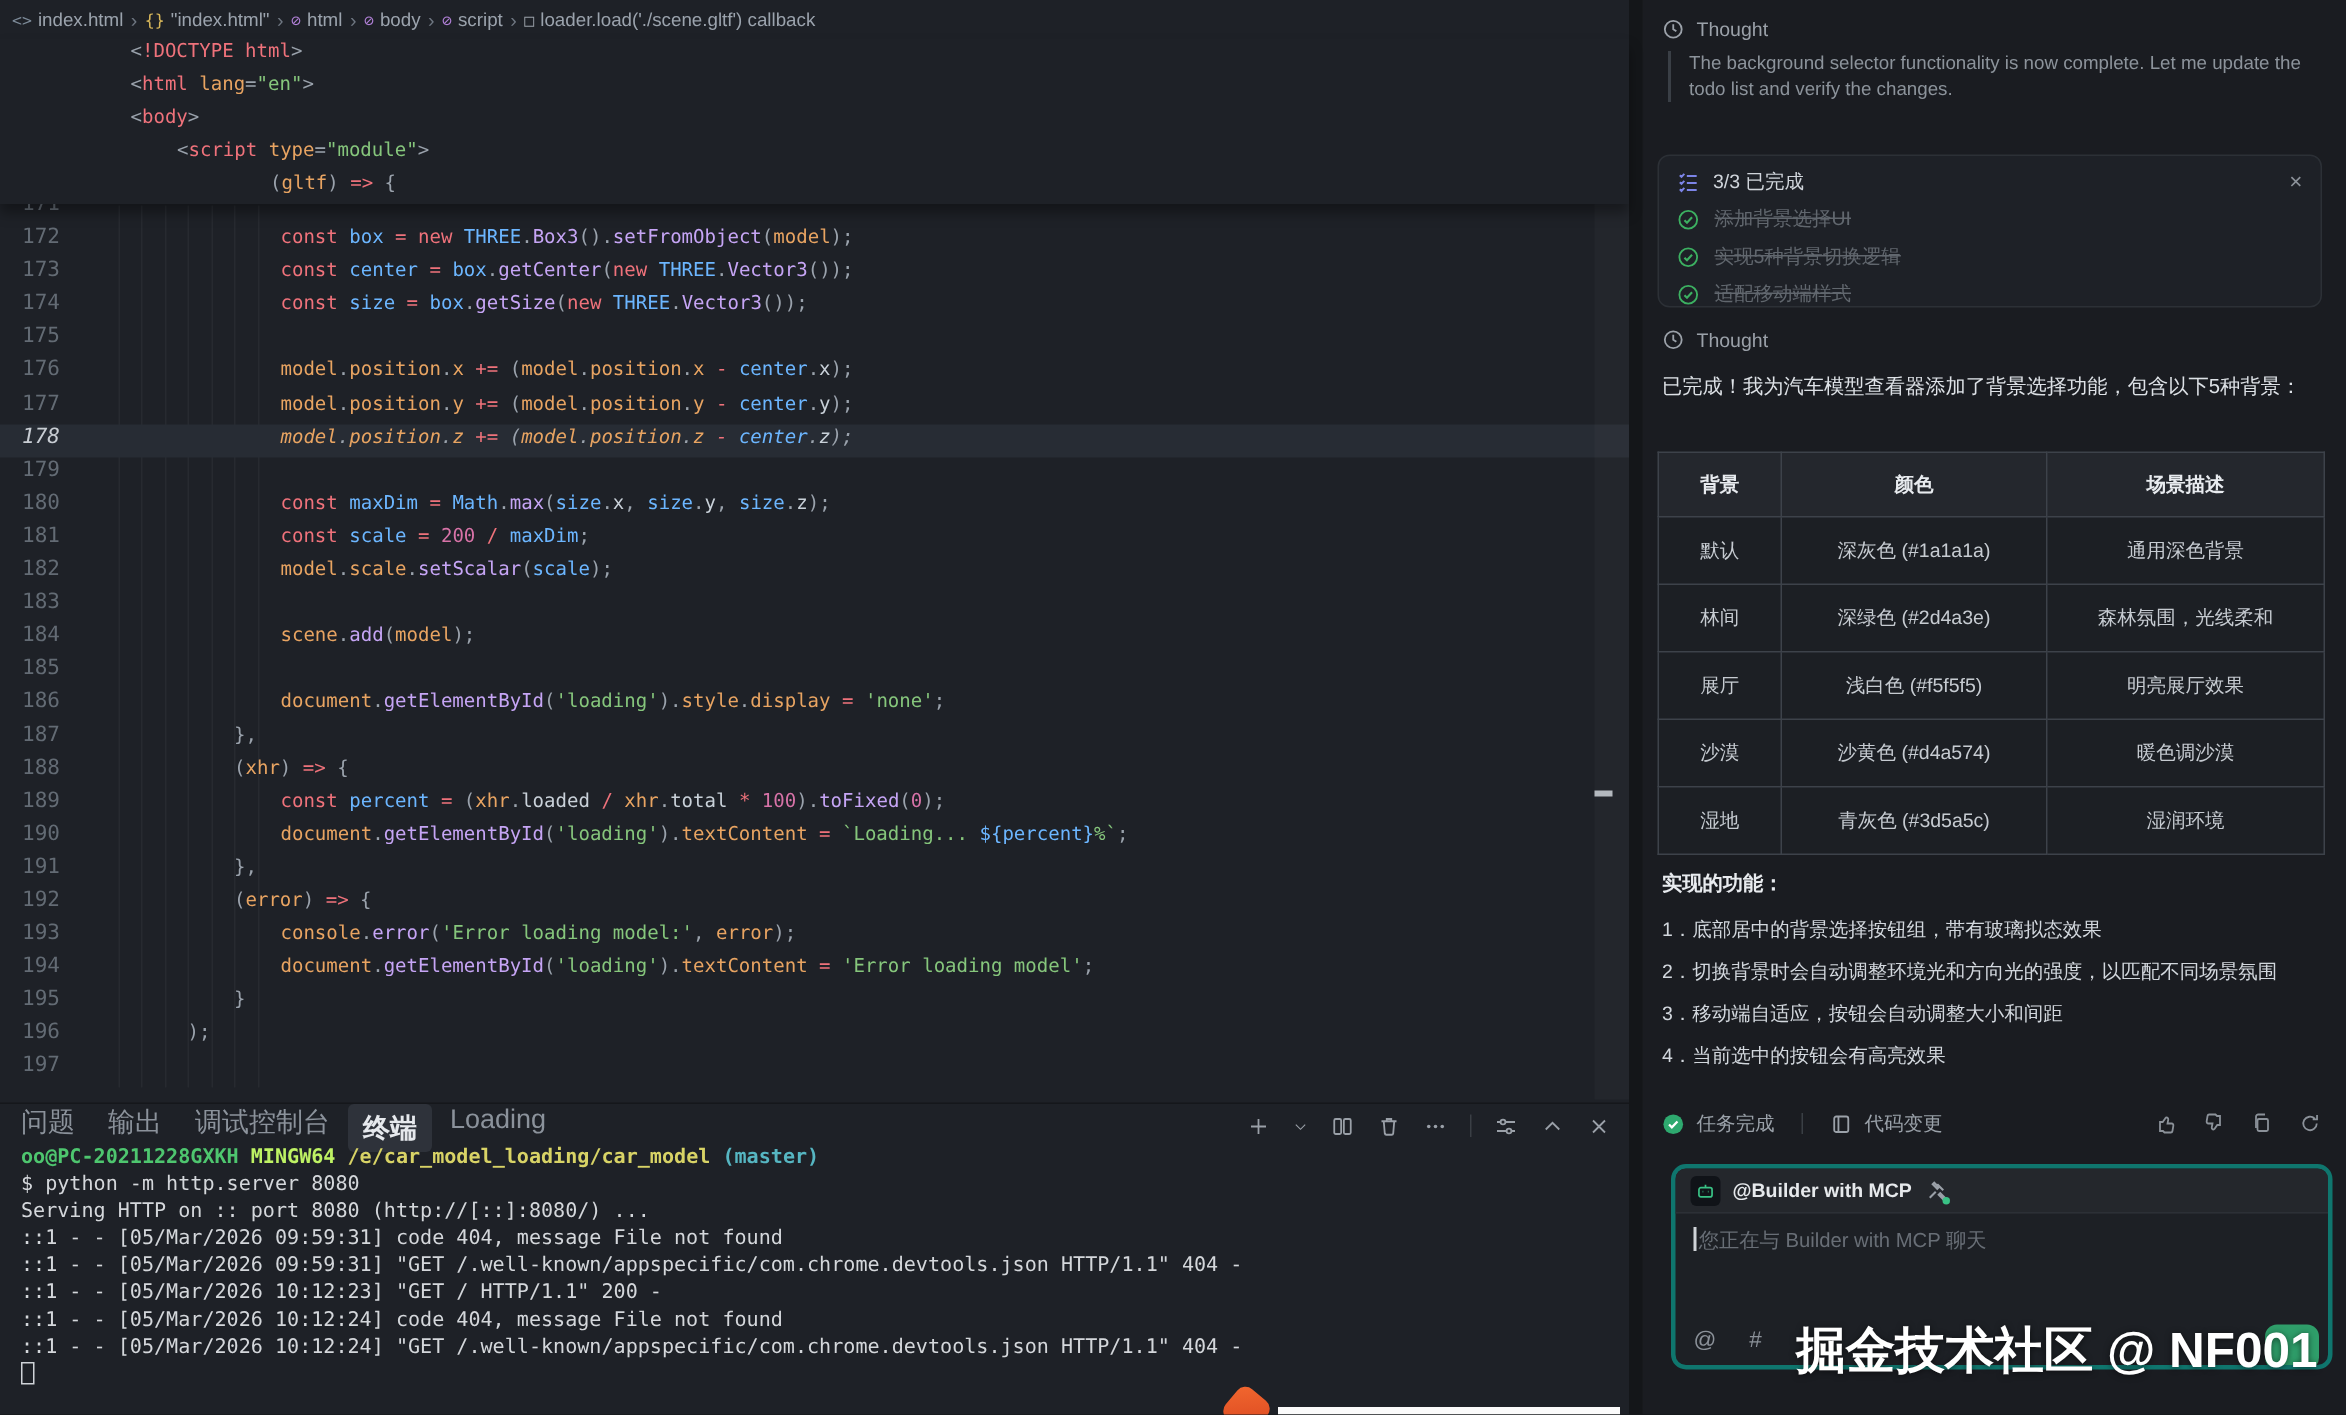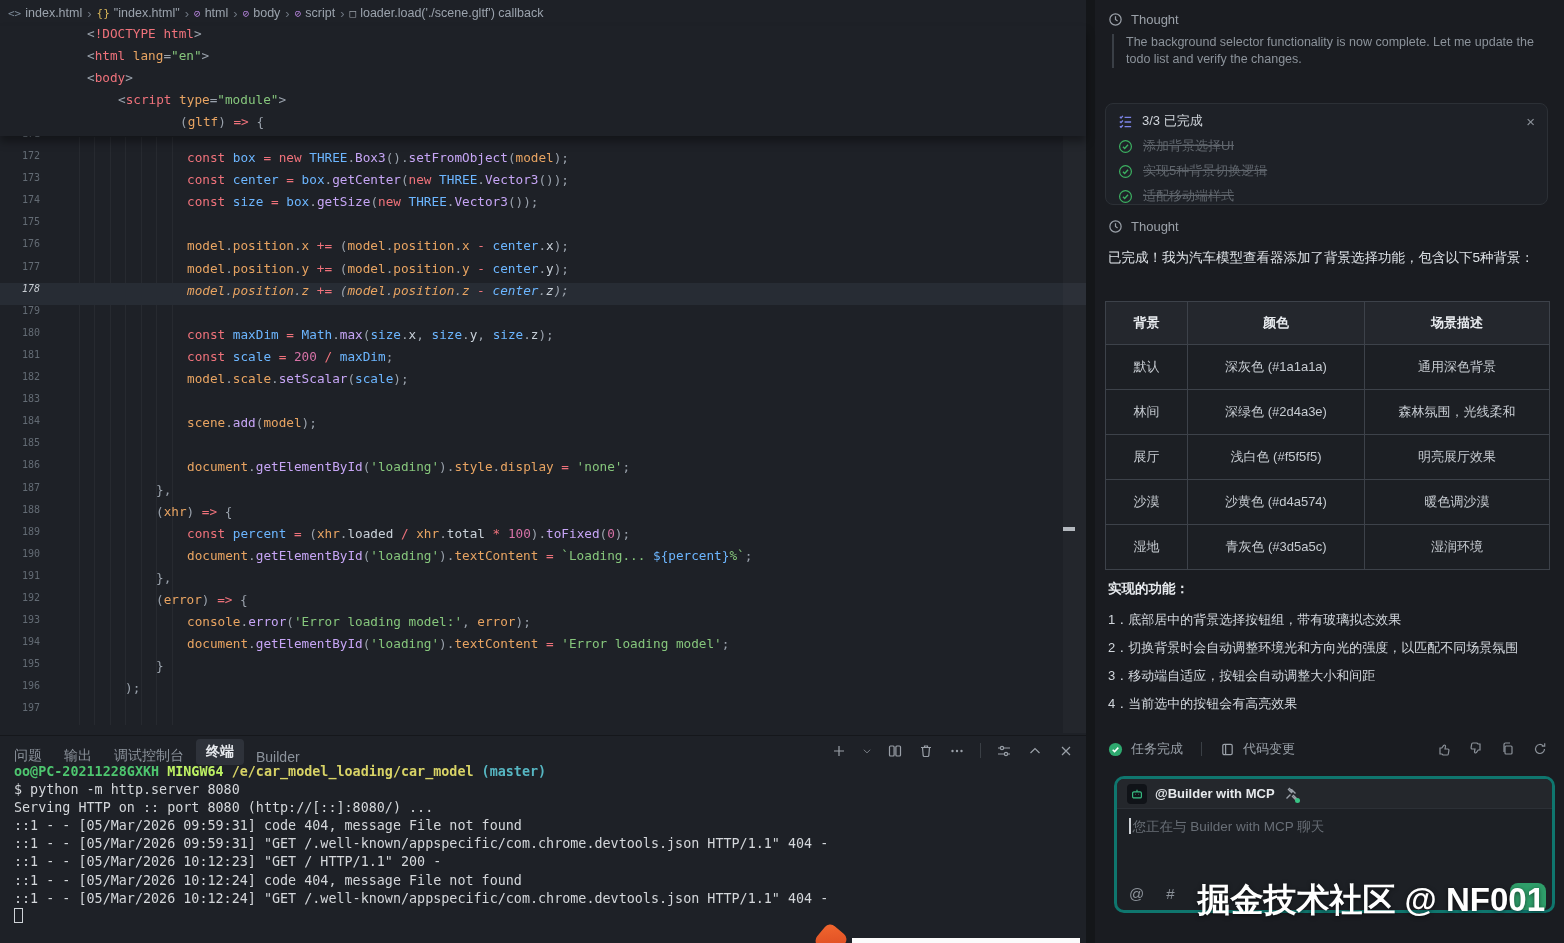--- a/index.html
+++ b/index.html
@@ -23,37 +23,37 @@
   .s-line { height:22.1px; line-height:22.1px; padding-left:63px;
     font:12.7px "DejaVu Sans Mono",monospace; white-space:pre;margin-left:24px; }
 
   #guides { position:absolute; top:137px; left:0; height:588px; width:1086px; pointer-events:none; }
   #guides div { position:absolute; top:0; bottom:0; width:1px; background:rgba(255,255,255,.045); }
 
   #code { position:absolute; top:128px; left:0; width:1086px; }
   .code-line { height:22.1px; line-height:22.1px; display:flex;
     font:12.7px "DejaVu Sans Mono",monospace; white-space:pre; }
   .code-line.active { background:#272c34;font-style:italic; }
-  .ln { width:40px; text-align:right; color:#636b74; flex:none; font-size:10px; }
+  .ln { width:40px; text-align:right; color:#636b74; flex:none; font-size:14px; }
   .active .ln { color:#c8cdd3; }
   .lc { margin-left:23px; }
 
   .t-k{color:#ef727b} .t-v{color:#6cb6ff} .t-f{color:#c6a5f5} .t-o{color:#e8a462}
   .t-s{color:#86c67c} .t-n{color:#d873a8} .t-p{color:#9aa2ac} .t-w{color:#c9d1d9}
 
   #scroll-strip { position:absolute; right:0; top:26px; width:23px; height:707px;
     background:rgba(255,255,255,.025); }
   #scroll-dash { position:absolute; left:1063px; top:527px; width:12px; height:4px;
     background:#b3b8be; }
 
   
   #panel { position:absolute; top:735px; left:0; width:1086px; height:208px;
     background:#1e2127; border-top:1px solid #15171b; }
-  #panel-tabs { height:29px; display:flex; align-items:flex-end; padding-left:14px; gap:22px;
-    font-size:14px; color:#8b929b; }
+  #panel-tabs { height:29px; display:flex; align-items:flex-start; padding-left:14px; gap:22px;
+    font-size:18px; color:#8b929b; }
   .ptab { cursor:pointer; }
   .ptab.active { color:#e6e9ed; font-weight:bold; background:#2e323a; border-radius:4px;
     padding:4px 10px; margin:0 -10px; }
   #panel-toolbar { position:absolute; right:12px; top:0; height:29px; display:flex;
     align-items:center; gap:15px; }
   .ti { width:16px; height:16px; display:block; cursor:pointer; }
   .ti path, .ti rect, .ti circle { stroke:#9aa0a8; stroke-width:1.2; fill:none; }
   .ti .fil { fill:#9aa0a8; stroke:none; }
   .tdiv { width:1px; height:15px; background:#3a3f45; }
 
@@ -222,21 +222,21 @@
     </div>
   <div id="scroll-strip"></div>
   <div id="scroll-dash"></div>
 
   <div id="panel">
     <div id="panel-tabs">
         <span class="ptab">问题</span>
         <span class="ptab">输出</span>
         <span class="ptab">调试控制台</span>
         <span class="ptab active">终端</span>
-        <span class="ptab">Builder</span>
+        <span class="ptab">Loading</span>
       </div>
     <div id="panel-toolbar">
       <svg class="ti" viewBox="0 0 16 16">
           <path d="M8 3v10M3 8h10"></path>
         </svg>
       <svg class="ti" viewBox="0 0 16 16" style="width:10px">
           <path d="M3 6l5 5 5-5"></path>
         </svg>
       <svg class="ti" viewBox="0 0 16 16">
           <rect x="2.5" y="3" width="4.6" height="10" rx="1"></rect>

